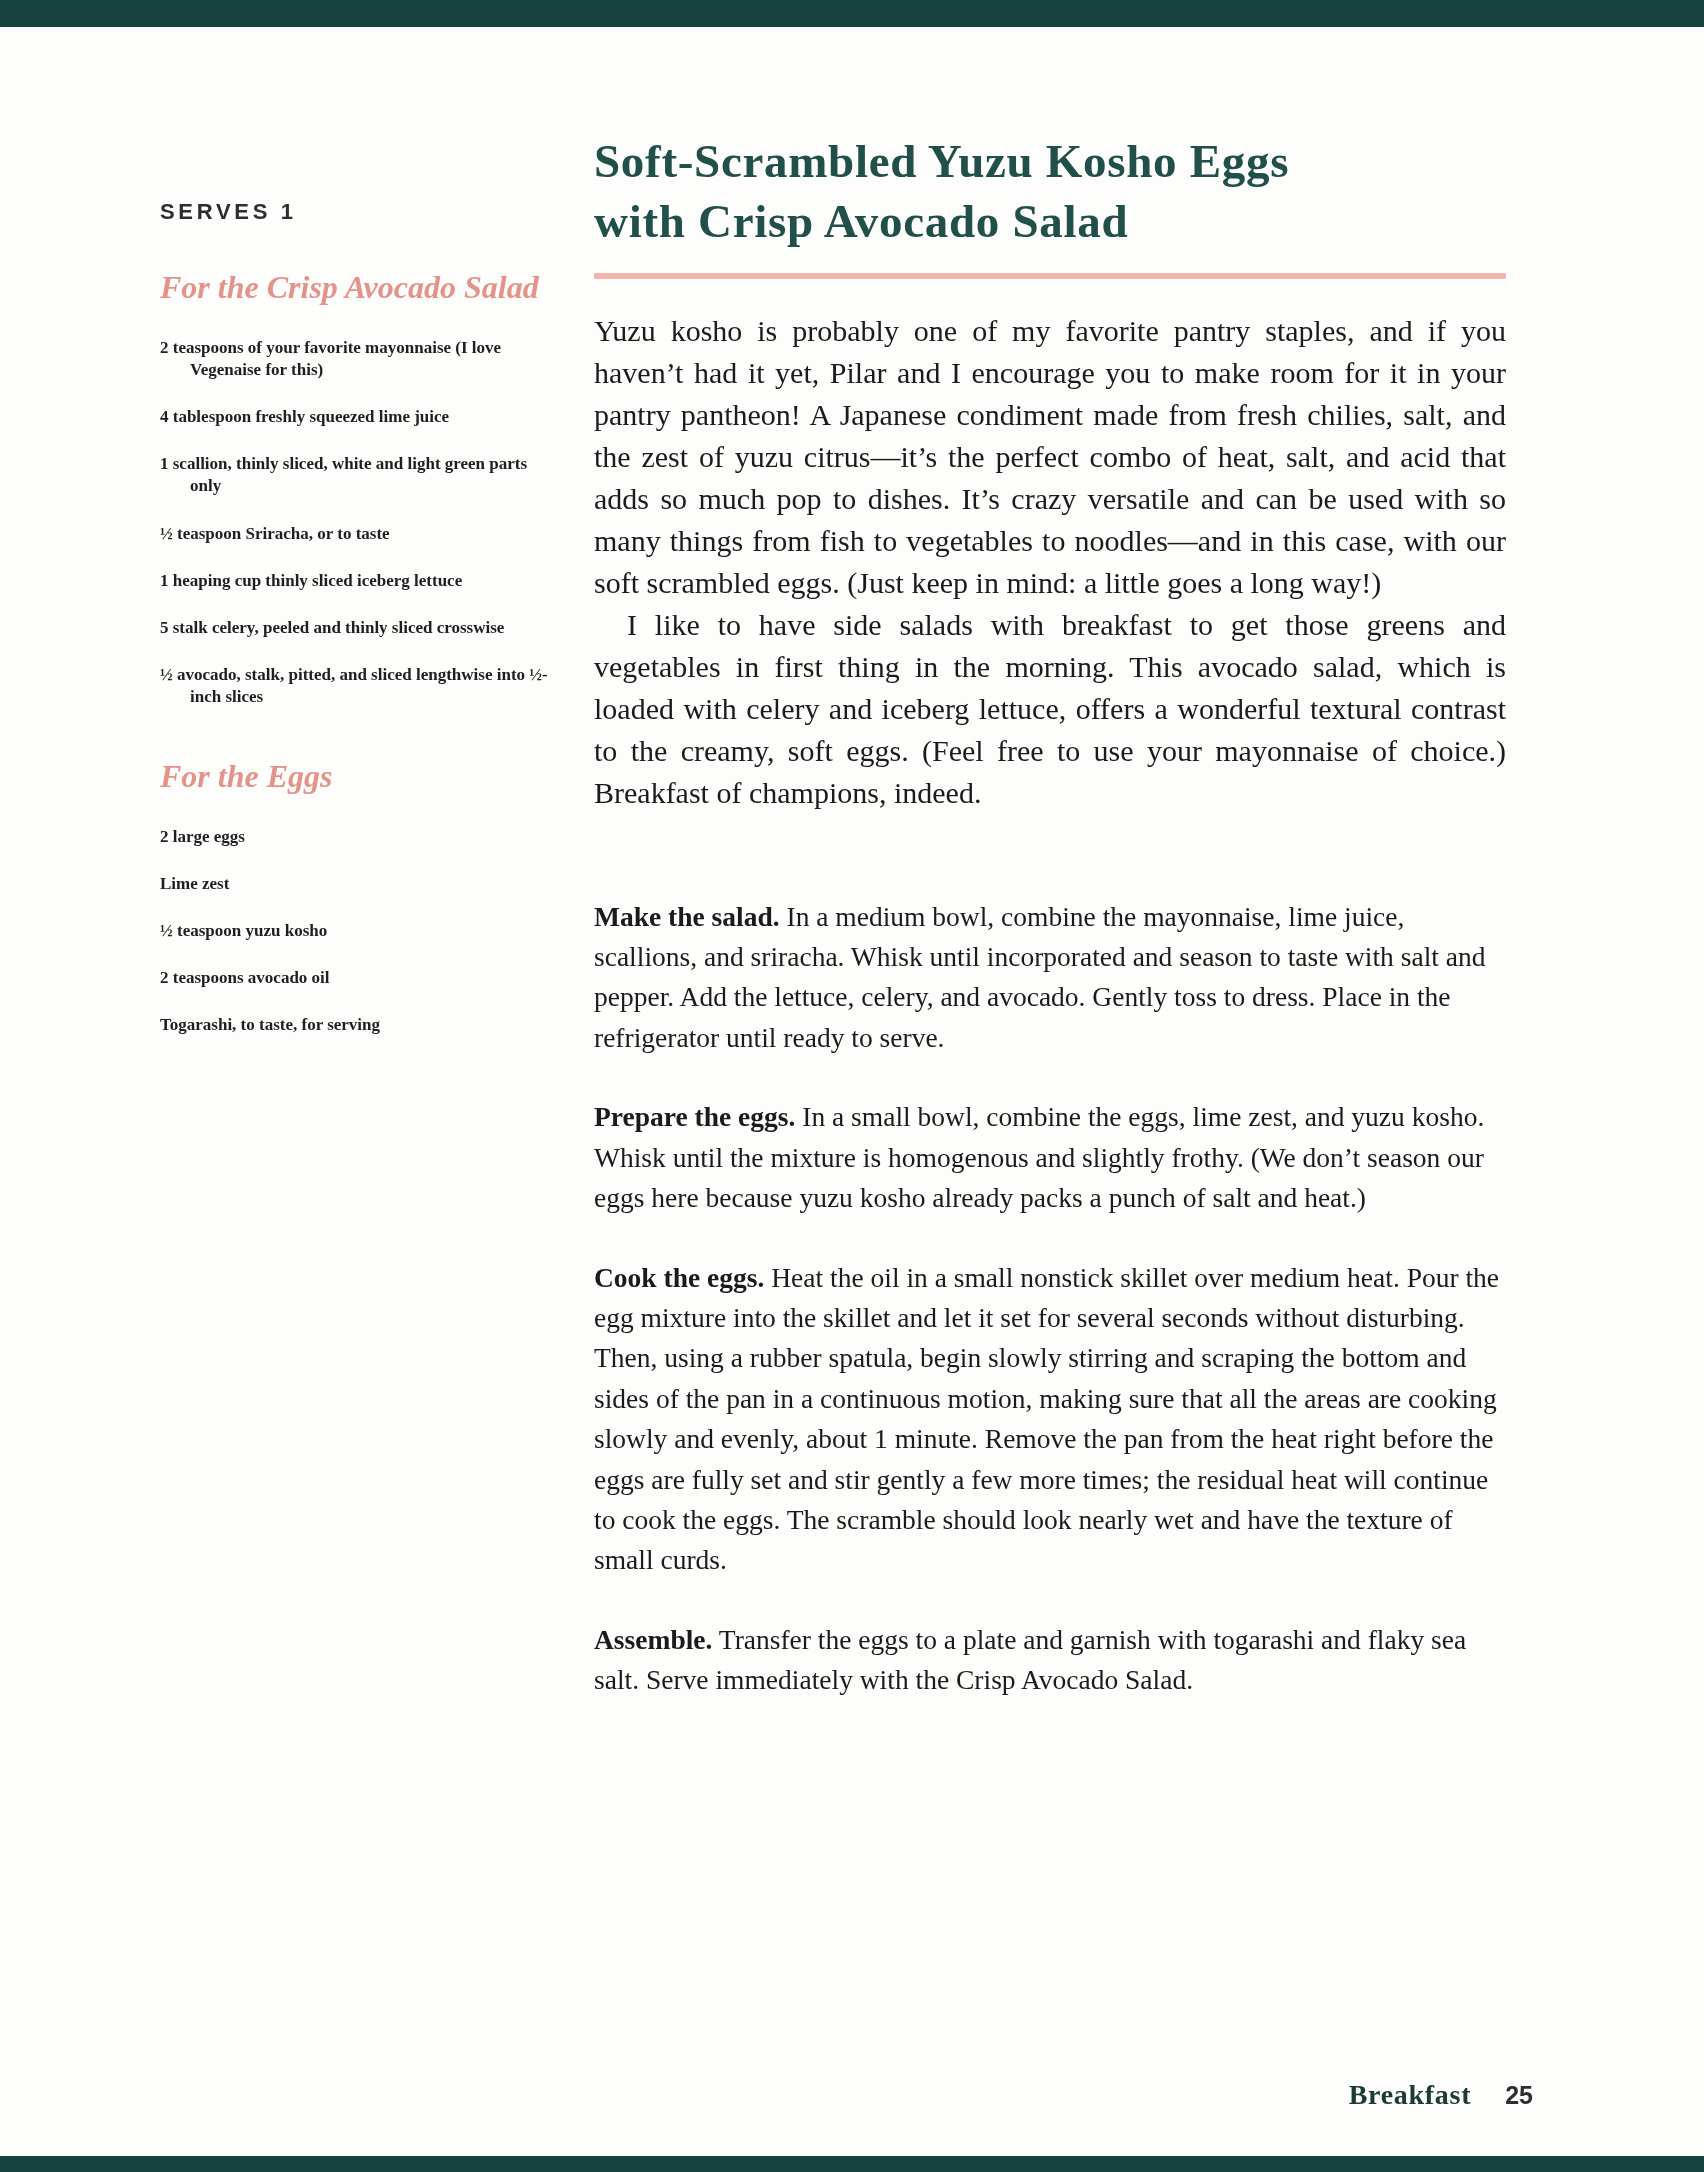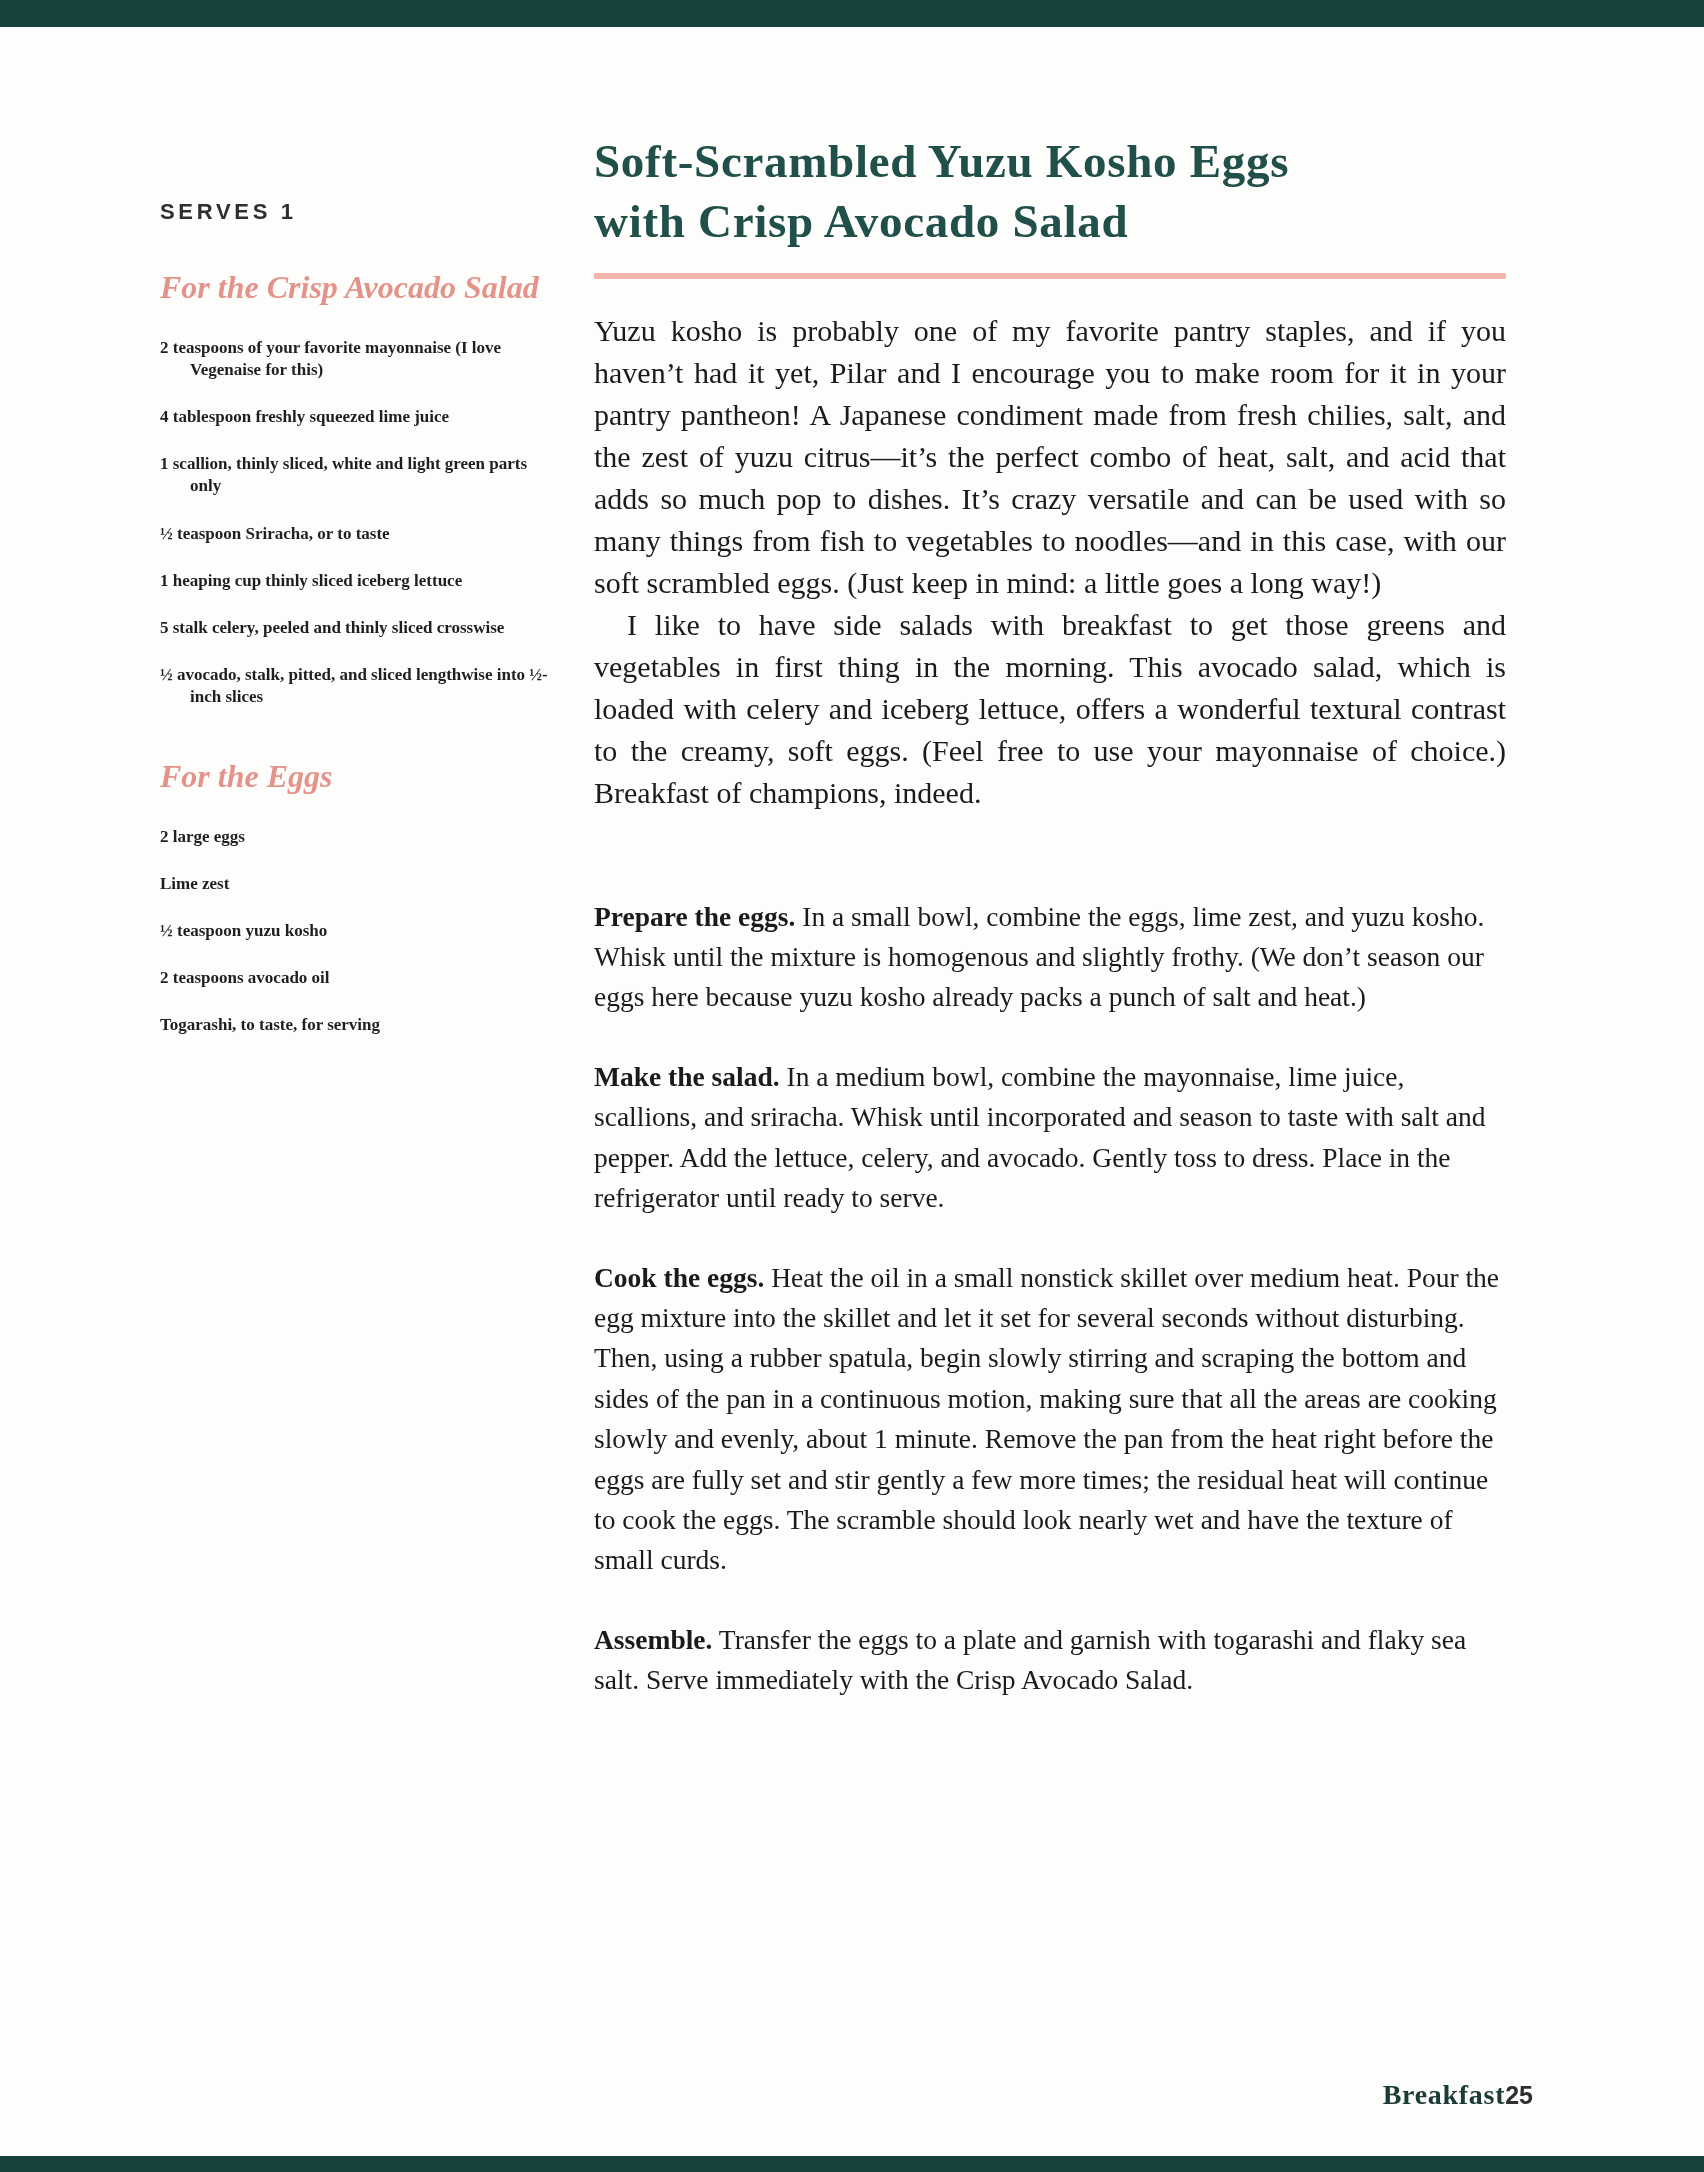--- a/index.html
+++ b/index.html
@@ -111,20 +111,21 @@
     font-weight: bold;
   }
 
   
   #footer {
     position: absolute;
     right: 171px;
     top: 2079px;
     display: flex;
     align-items: baseline;
+    gap: 34px;
   }
   .footer-section {
     font-family: "Liberation Serif", serif;
     font-weight: bold;
     font-size: 28px;
     letter-spacing: 0.7px;
     color: #1d3b36;
   }
   .footer-page {
     font-family: "Liberation Sans", sans-serif;
@@ -163,22 +164,22 @@
   <div id="main">
     <h1 class="title"><span>Soft-Scrambled Yuzu Kosho Eggs</span><br><span>with Crisp Avocado Salad</span></h1>
     <div class="title-rule"></div>
 
     <div class="intro">
       <p>Yuzu kosho is probably one of my favorite pantry staples, and if you haven’t had it yet, Pilar and I encourage you to make room for it in your pantry pantheon! A Japanese condiment made from fresh chilies, salt, and the zest of yuzu citrus—it’s the perfect combo of heat, salt, and acid that adds so much pop to dishes. It’s crazy versatile and can be used with so many things from fish to vegetables to noodles—and in this case, with our soft scrambled eggs. (Just keep in mind: a little goes a long way!)</p>
       <p class="indented">I like to have side salads with breakfast to get those greens and vegetables in first thing in the morning. This avocado salad, which is loaded with celery and iceberg lettuce, offers a wonderful textural contrast to the creamy, soft eggs. (Feel free to use your mayonnaise of choice.) Breakfast of champions, indeed.</p>
     </div>
 
     <div class="steps">
+      <p class="step"><span class="step-lead">Make the salad.</span> <span>In a medium bowl, combine the mayonnaise, lime juice, scallions, and sriracha. Whisk until incorporated and season to taste with salt and pepper. Add the lettuce, celery, and avocado. Gently toss to dress. Place in the refrigerator until ready to serve.</span></p>
       <p class="step"><span class="step-lead">Prepare the eggs.</span> <span>In a small bowl, combine the eggs, lime zest, and yuzu kosho. Whisk until the mixture is homogenous and slightly frothy. (We don’t season our eggs here because yuzu kosho already packs a punch of salt and heat.)</span></p>
-      <p class="step"><span class="step-lead">Make the salad.</span> <span>In a medium bowl, combine the mayonnaise, lime juice, scallions, and sriracha. Whisk until incorporated and season to taste with salt and pepper. Add the lettuce, celery, and avocado. Gently toss to dress. Place in the refrigerator until ready to serve.</span></p>
       <p class="step"><span class="step-lead">Cook the eggs.</span> <span>Heat the oil in a small nonstick skillet over medium heat. Pour the egg mixture into the skillet and let it set for several seconds without disturbing. Then, using a rubber spatula, begin slowly stirring and scraping the bottom and sides of the pan in a continuous motion, making sure that all the areas are cooking slowly and evenly, about 1 minute. Remove the pan from the heat right before the eggs are fully set and stir gently a few more times; the residual heat will continue to cook the eggs. The scramble should look nearly wet and have the texture of small curds.</span></p>
       <p class="step"><span class="step-lead">Assemble.</span> <span>Transfer the eggs to a plate and garnish with togarashi and flaky sea salt. Serve immediately with the Crisp Avocado Salad.</span></p>
     </div>
   </div>
 
   <div id="footer">
     <span class="footer-section">Breakfast</span>
     <span class="footer-page">25</span>
   </div>
 

